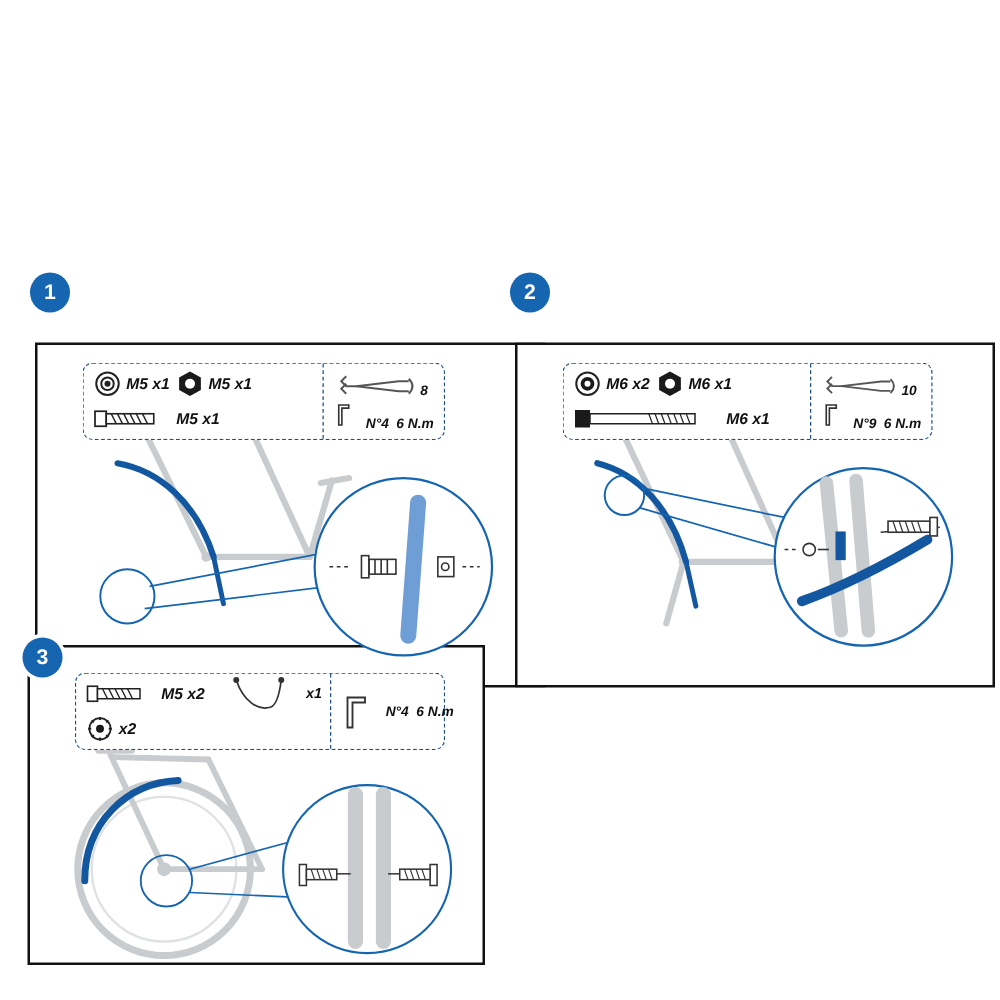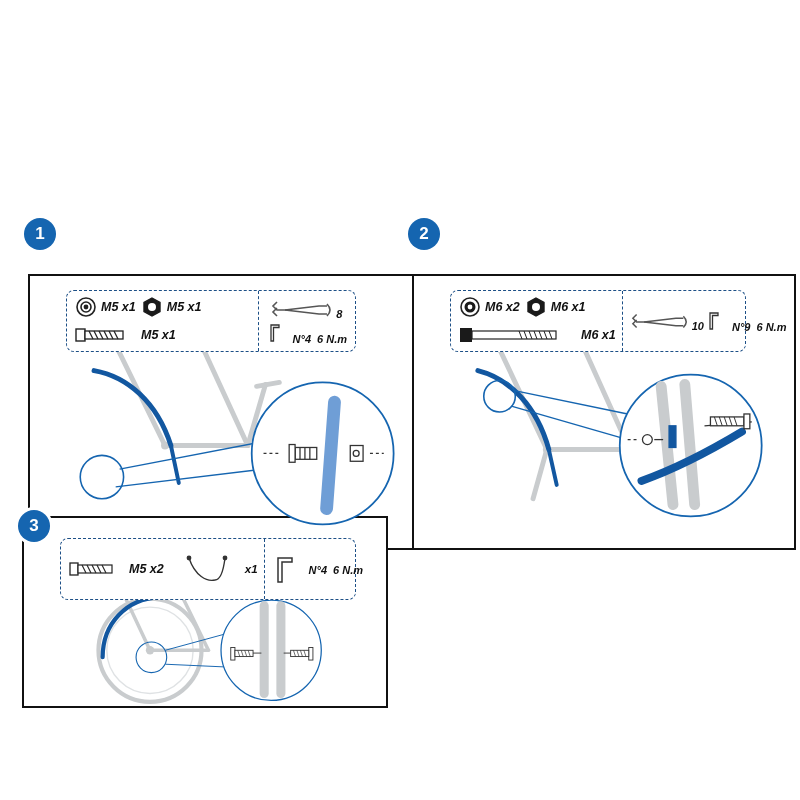--- a/index.html
+++ b/index.html
@@ -20,21 +20,21 @@
     inset: 0;
   }
   .panel {
     position: absolute;
     border: 2px solid #111111;
     background: #ffffff;
     box-sizing: border-box;
   }
   #panel-1 { left: 28px;  top: 246px; width: 408px; height: 276px; margin-top: 28px; }
   #panel-2 { left: 412px; top: 234px; width: 384px; height: 276px; margin-top: 40px; }
-  #panel-3 { left: 22px;  top: 516px; width: 366px; height: 192px; }
+  #panel-3 { left: 22px;  top: 516px; width: 366px; height: 256px; }
 
   .step-badge {
     position: absolute;
     width: 32px;
     height: 32px;
     border-radius: 50%;
     background: #1565b0;
     color: #ffffff;
     font-size: 17px;
     font-weight: bold;
@@ -317,21 +317,21 @@
                 <line x1="80" y1="5" x2="83" y2="13"></line>
                   <line x1="85" y1="5" x2="88" y2="13"></line>
                 <line x1="90" y1="5" x2="93" y2="13"></line>
               </g>
             </svg>
             <span class="part-label">M6 x1</span>
           </div>
         </div>
       </div>
       <div class="parts-right">
-        <div style="display:flex;align-items:center;gap:2px;">
+        <div style="display:flex;flex-direction:column;align-items:center;gap:2px;">
           <div class="tool-wrap">
             <svg width="58" height="22" viewBox="0 0 62 22">
               <path d="M6 4 L2 8 L6 12 L14 12 L48 8 L56 8" fill="none" stroke="#555" stroke-width="1.6"></path>
               <path d="M6 18 L2 14 L6 10" fill="none" stroke="#555" stroke-width="1.6"></path>
               <path d="M14 12 L48 16 L56 16" fill="none" stroke="#555" stroke-width="1.6"></path>
               <path d="M56 6 Q62 12 56 18" fill="none" stroke="#555" stroke-width="1.6"></path>
             </svg>
             <span class="tool-label">10</span>
           </div>
           <div class="tool-sub">
@@ -418,20 +418,39 @@
           <div class="part-item" style="margin-left:16px;justify-content:flex-end;">
             <svg width="56" height="30" viewBox="0 0 56 30">
               <path d="M4 4 C 10 22, 22 28, 30 26" fill="none" stroke="#333" stroke-width="1.4"></path>
               <path d="M40 4 C 38 20, 34 26, 30 26" fill="none" stroke="#333" stroke-width="1.4"></path>
               <circle cx="4" cy="4" r="2.4" fill="#333"></circle>
               <circle cx="40" cy="4" r="2.4" fill="#333"></circle>
             </svg>
             <span class="part-label sm">x1</span>
           </div>
         </div>
+        <div class="part-row">
+          <div class="part-item">
+            <svg width="22" height="22" viewBox="0 0 22 22">
+              <circle cx="11" cy="11" r="8.5" fill="#fff" stroke="#222" stroke-width="1.4"></circle>
+              <g stroke="#222" stroke-width="1.6">
+                <line x1="11" y1="1.5" x2="11" y2="4"></line>
+                  <line x1="11" y1="18" x2="11" y2="20.5"></line>
+                <line x1="1.5" y1="11" x2="4" y2="11"></line>
+                  <line x1="18" y1="11" x2="20.5" y2="11"></line>
+                <line x1="4.3" y1="4.3" x2="6" y2="6"></line>
+                  <line x1="16" y1="16" x2="17.7" y2="17.7"></line>
+                <line x1="17.7" y1="4.3" x2="16" y2="6"></line>
+                  <line x1="6" y1="16" x2="4.3" y2="17.7"></line>
+              </g>
+              <circle cx="11" cy="11" r="3.2" fill="#1a1a1a"></circle>
+            </svg>
+            <span class="part-label">x2</span>
+          </div>
+        </div>
       </div>
       <div class="parts-right">
         <div class="tool-sub" style="align-items:center;">
           <svg width="30" height="30" viewBox="0 0 30 30">
             <path d="M5 3 L19 3 L19 7 L9 7 L9 27 L5 27 Z" fill="#fff" stroke="#333" stroke-width="1.5"></path>
           </svg>
           <span class="tool-label">N°4</span>
           <span class="tool-label">6 N.m</span>
         </div>
       </div>

